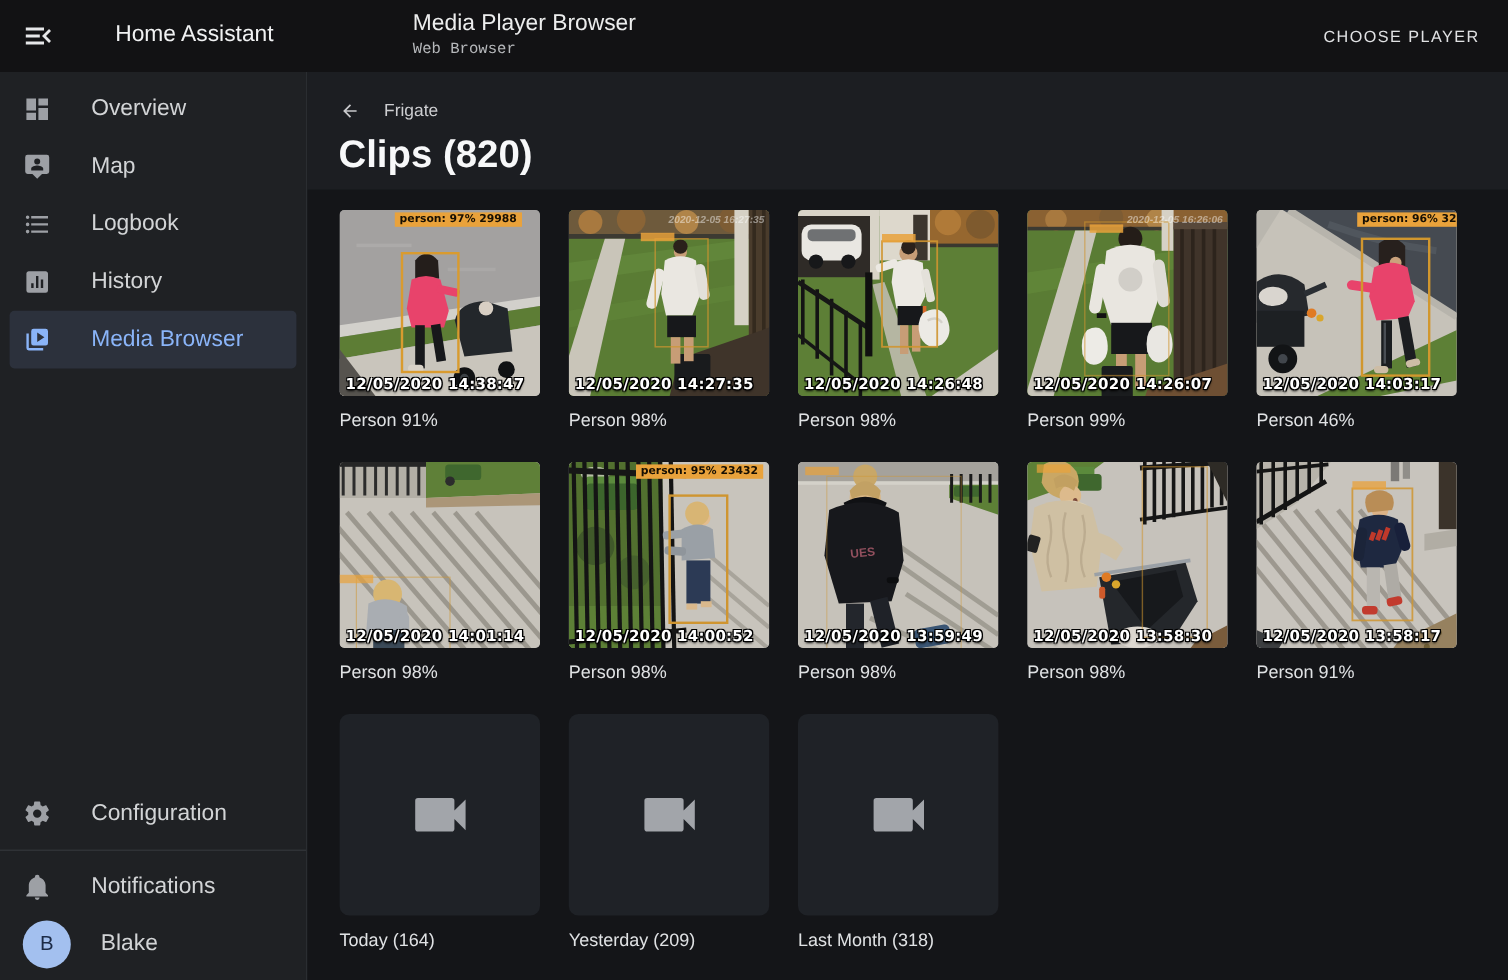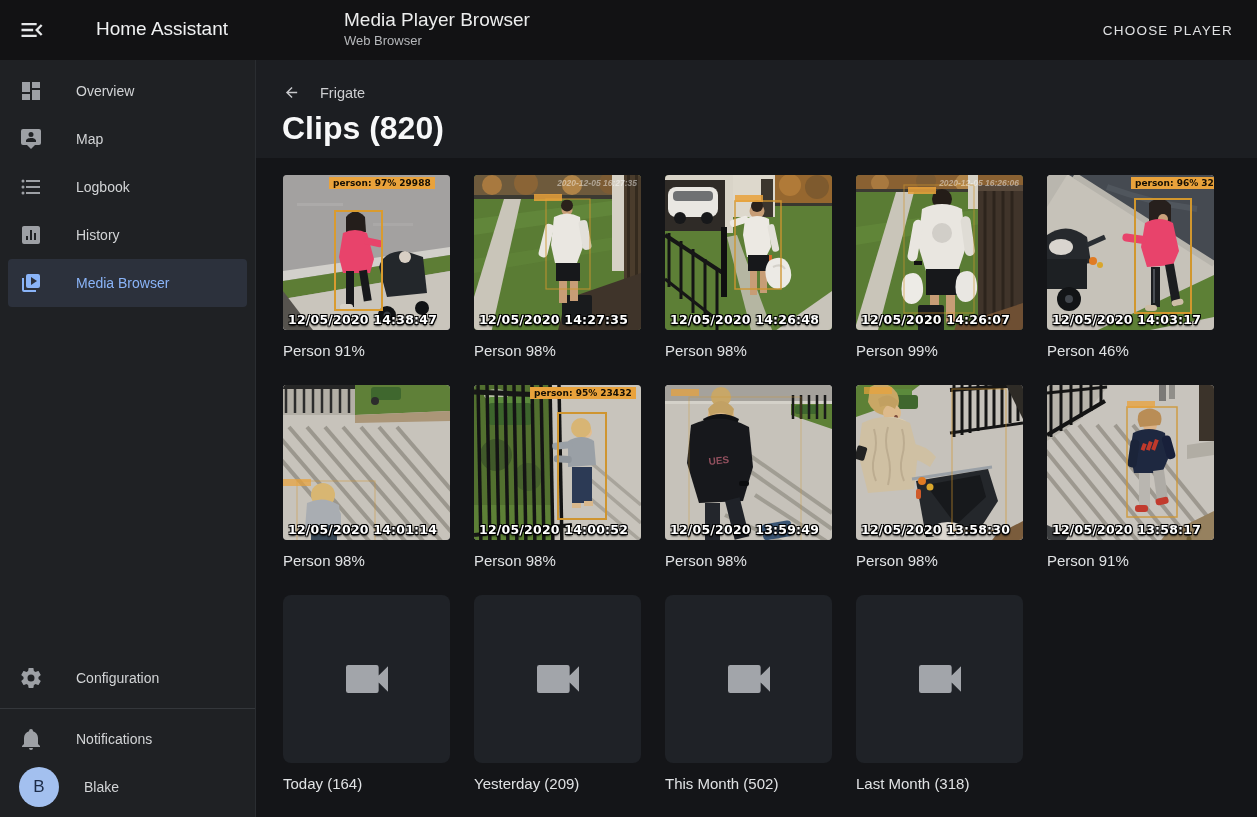--- a/index.html
+++ b/index.html
@@ -5,32 +5,32 @@
   * { margin:0; padding:0; box-sizing:border-box; }
   html,body { width:1257px; height:817px; overflow:hidden; background:#141518;
     font-family:"Liberation Sans","DejaVu Sans",sans-serif; }
 
   
   .appbar { position:absolute; left:0; top:0; width:1257px; height:60px;
     background:#121214; color:#ececee; z-index:5; }
   .menu-btn { position:absolute; left:18px; top:16px; width:28px; height:28px; cursor:pointer; }
   .ha-title { position:absolute; left:96px; top:18px; font-size:19px; font-weight:400; color:#f0f1f2; }
   .panel-title { position:absolute; left:344px; top:9px; font-size:19px; font-weight:500; color:#eceded; }
-  .panel-subtitle { position:absolute; left:344px; top:33px; font-size:13px; color:#b6b8bb; }
+  .panel-subtitle { position:absolute; left:344px; top:33px; font-size:13px; color:#b6b8bb;font-family:Liberation Mono, monospace; }
   .choose-player { position:absolute; right:16px; top:19px; font-size:13.5px; font-weight:500;
     letter-spacing:1.2px; color:#e0e1e3; cursor:pointer; padding:4px 8px; }
 
   
   .sidebar { position:absolute; left:0; top:60px; width:256px; height:757px;
     background:#1f2124; border-right:1px solid #2a2d31; display:flex; flex-direction:column; z-index:4; }
   .side-list { padding-top:7px; }
   .side-item { height:48px; display:flex; align-items:center; margin:0 8px; border-radius:4px;
     cursor:pointer; color:#d2d4d6; }
   .side-item .s-icon { width:24px; height:24px; margin-left:11px; flex:0 0 24px; color:#9da0a5; }
-  .side-item .s-label { margin-left:33px; font-size:14px; font-weight:500; }
+  .side-item .s-label { margin-left:33px; font-size:19px; font-weight:500; }
   .side-item.selected { background:#2c313c; color:#8ab4f8; }
   .side-item.selected .s-icon { color:#8ab4f8; }
   .spacer { flex:1; }
   .side-divider { height:1px; background:#34373b; margin:6px 0; }
   .avatar { width:40px; height:40px; border-radius:50%; background:#a3c0ef; color:#1c2b47;
     display:flex; align-items:center; justify-content:center; font-size:17px; font-weight:500;
     margin-left:11px; flex:0 0 40px; }
   .side-item.user .s-label { margin-left:25px; }
 
   
@@ -592,25 +592,17 @@
           </svg>
       </div>
       <div class="caption">Yesterday (209)</div>
     </div>
     <div class="clip-card">
       <div class="folder-tile">
         <svg viewBox="0 0 24 24" fill="currentColor">
             <path d="M17,10.5V7A1,1 0 0,0 16,6H4A1,1 0 0,0 3,7V17A1,1 0 0,0 4,18H16A1,1 0 0,0 17,17V13.5L21,17.5V6.5L17,10.5Z"></path>
           </svg>
       </div>
-      <div class="caption">This Month (502)</div>
-    </div>
-    <div class="clip-card">
-      <div class="folder-tile">
-        <svg viewBox="0 0 24 24" fill="currentColor">
-            <path d="M17,10.5V7A1,1 0 0,0 16,6H4A1,1 0 0,0 3,7V17A1,1 0 0,0 4,18H16A1,1 0 0,0 17,17V13.5L21,17.5V6.5L17,10.5Z"></path>
-          </svg>
-      </div>
       <div class="caption">Last Month (318)</div>
     </div>
 
   </div>
 </div>
 
 </body></html>

